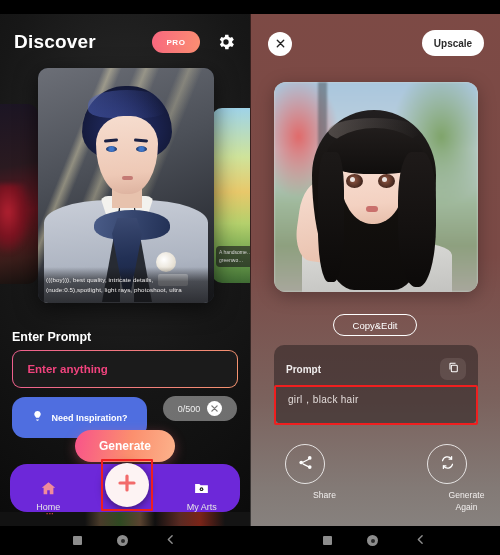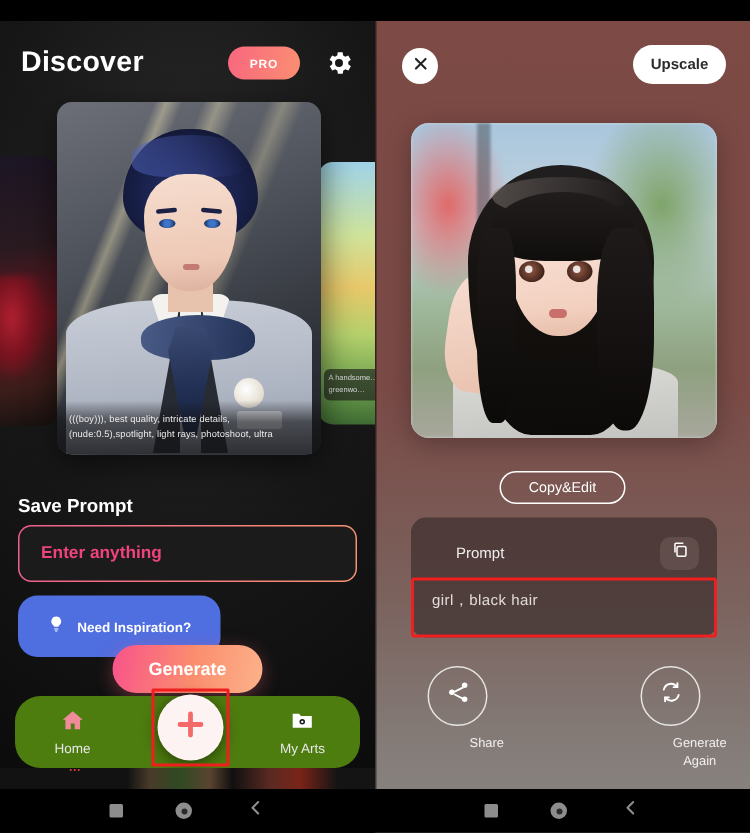--- a/index.html
+++ b/index.html
@@ -179,22 +179,22 @@
     border-radius:17px;
     background: linear-gradient(100deg,#f8538a 0%, #fb8f6e 55%, #fcb28b 100%);
     display:flex; align-items:center; justify-content:center;
     color:#fff; font-size:12px; font-weight:bold;
     box-shadow: 0 3px 12px rgba(245,100,120,.35);
   }
 
   
   .bottom-nav{
     position:absolute; left:10px; top:464px; width:230px; height:48px;
-    background:#4d7c0f; border-radius:17px;
-    display:flex; align-items:center;
+    background:#6d28d9; border-radius:17px;
+    display:flex; align-items:flex-end;
   }
   .nav-item{
     flex:1; display:flex; flex-direction:column; align-items:center; gap:3px;
   }
   .nav-item span{ color:#e7e7e7; font-size:9px; }
   .fab{
     position:absolute; left:105px; top:463px; width:44px; height:44px;
     border-radius:50%; background:#fdf3f3;
     display:flex; align-items:center; justify-content:center;
     box-shadow: 0 2px 10px rgba(0,0,0,.5);
@@ -299,21 +299,21 @@
     color:#fff; font-size:9.5px;
   }
   .prompt-card{
     position:absolute; left:24px; top:345px; width:204px; height:80px;
     background: rgba(52,41,40,.62); border-radius:10px;
   }
   .pc-head{
     position:absolute; left:12px; top:12px; right:12px; height:24px;
     display:flex; align-items:center;
   }
-  .pc-title{ color:#f0eded; font-size:10px; font-weight:normal;margin-left:18px;}
+  .pc-title{ color:#f0eded; font-size:10px; font-weight:bold;}
   .copy-icon-btn{
     margin-left:auto; width:26px; height:22px; border-radius:7px;
     background: rgba(120,100,98,.45);
     display:flex; align-items:center; justify-content:center;
   }
   .pc-text{
     position:absolute; left:14px; top:48px; right:12px;
     color:#e3dcda; font-size:10px; letter-spacing:.3px;
   }
   .prompt-hl{
@@ -389,37 +389,45 @@
           <div class="mouth"></div>
           <div class="boy-scarf"></div>
           <div class="boy-tie"></div>
           <div class="boy-rose"></div>
           <div class="boy-pocket"></div>
         </div>
         <div class="caption">(((boy))), best quality, intricate details, (nude:0.5),spotlight, light rays, photoshoot, ultra</div>
       </div>
     </div>
 
-    <div class="enter-prompt-label">Save Prompt</div>
+    <div class="enter-prompt-label">Enter Prompt</div>
 
     <div class="prompt-box-wrap">
       <div class="prompt-box-inner">
         <div class="prompt-placeholder">Enter anything</div>
       </div>
     </div>
 
     <div class="inspire-btn">
       <span>
         <svg viewBox="0 0 24 24" width="13" height="13" fill="#ffffff">
           <path d="M12 2a6 6 0 0 0-3.5 10.9c.5.4.8 1 .9 1.6h5.2c.1-.6.4-1.2.9-1.6A6 6 0 0 0 12 2zm-2.5 14.5h5v1.2h-5zm.6 2.6h3.8l-.7 1.1h-2.4z"></path>
         </svg>
       </span>
       <span>Need Inspiration?</span>
     </div>
 
+    <div class="counter-pill">
+      <div class="counter-txt">0/500</div>
+      <div class="counter-x">
+        <svg viewBox="0 0 24 24" width="9" height="9" stroke="#777" stroke-width="3.4" fill="none" stroke-linecap="round">
+          <path d="M5 5 L19 19 M19 5 L5 19"></path>
+        </svg>
+      </div>
+    </div>
 
     <div class="generate-btn">Generate</div>
 
     <div class="bottom-nav">
       <div class="nav-item">
         <span>
           <svg viewBox="0 0 24 24" width="17" height="17" fill="#f08b9b">
             <path d="M12 3 2.5 11h2.6v9h5.1v-5.4h3.6V20h5.1v-9h2.6z"></path>
           </svg>
         </span>

